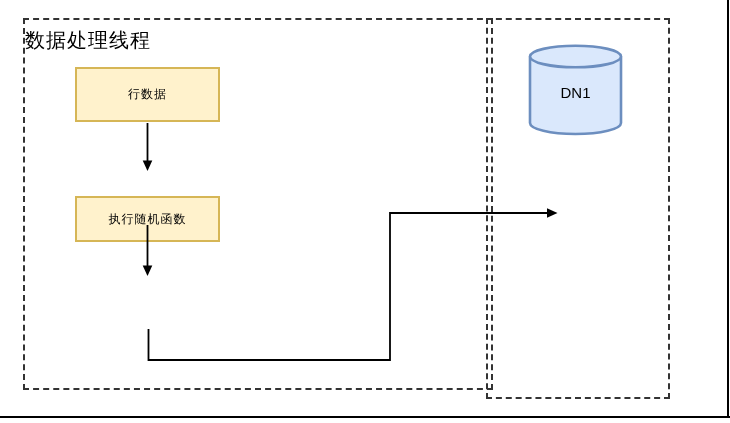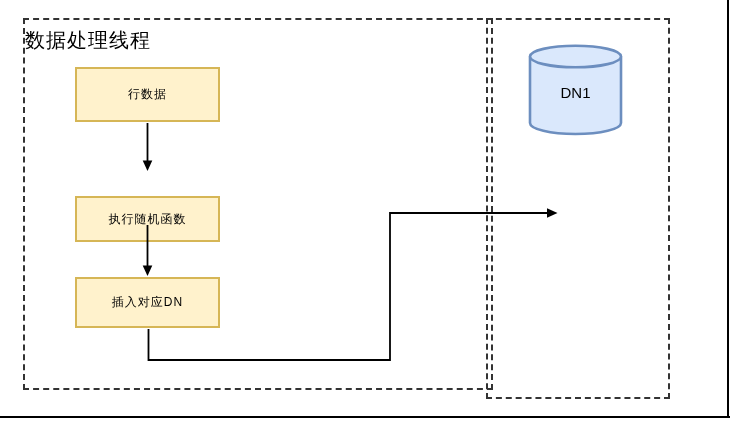--- a/index.html
+++ b/index.html
@@ -56,23 +56,20 @@
     <div class="thread-title">数据处理线程</div>
 
     <div class="process-box box-1">
       <span>行数据</span>
     </div>
 
     <div class="process-box box-2">
       <span>执行随机函数</span>
     </div>
 
-    <div class="process-box box-3">
-      <span>插入对应DN</span>
-    </div>
   </div>
 
   <div class="group group-dn">
 
     <div class="db-node db-1">
       <svg viewBox="0 0 95 92" width="95" height="92">
         <path class="db-shape" d="M 2 12.5 L 2 79 A 45.5 11 0 0 0 93 79 L 93 12.5"></path>
         <ellipse class="db-shape" cx="47.5" cy="12.5" rx="45.5" ry="10.8"></ellipse>
       </svg>
       <div class="db-label">DN1</div>

